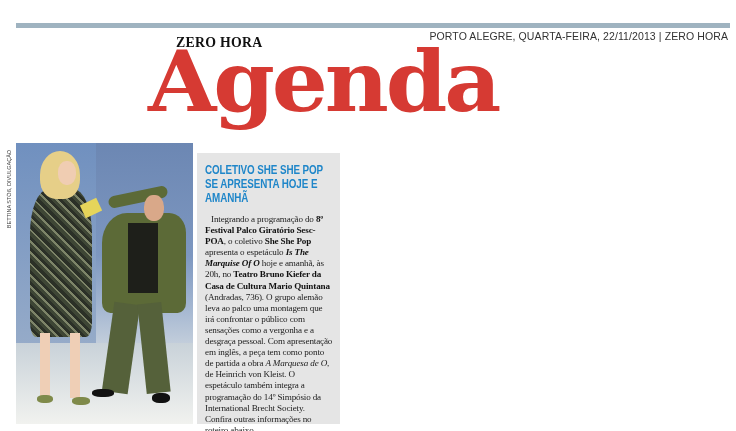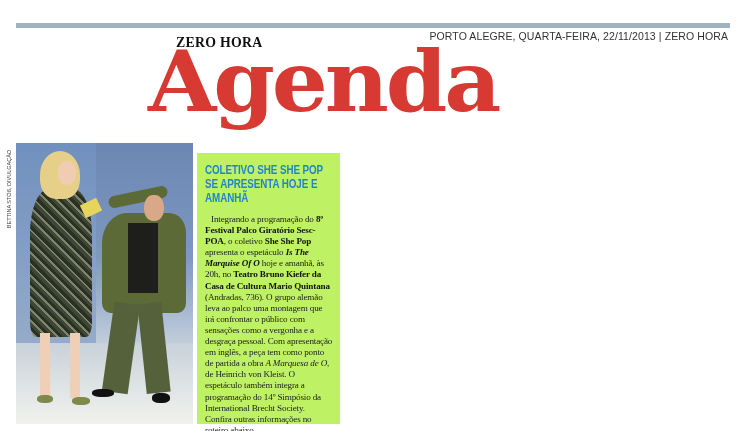--- a/index.html
+++ b/index.html
@@ -22,21 +22,21 @@
     .photo .shoe2 { position:absolute; left:56px; top:254px; width:18px; height:8px; border-radius:40%; background:#7f8a4a; }
     .photo .book { position:absolute; left:66px; top:58px; width:18px; height:14px; transform:rotate(-25deg); background:#e6d55a; }
     .photo .jacket { position:absolute; left:86px; top:70px; width:84px; height:100px; border-radius:30% 20% 10% 10%; background:#5c6a37; }
     .photo .arm { position:absolute; left:92px; top:48px; width:60px; height:12px; transform:rotate(-12deg); background:#5c6a37; border-radius:6px; }
     .photo .shirt { position:absolute; left:112px; top:80px; width:30px; height:70px; background:#1e1f1a; }
     .photo .face2 { position:absolute; left:128px; top:52px; width:20px; height:26px; border-radius:45%; background:#d9a889; }
     .photo .trousers1 { position:absolute; left:92px; top:160px; width:26px; height:90px; transform:rotate(8deg); background:#55613a; }
     .photo .trousers2 { position:absolute; left:126px; top:160px; width:24px; height:90px; transform:rotate(-6deg); background:#55613a; }
     .photo .shoeb1 { position:absolute; left:76px; top:246px; width:22px; height:8px; border-radius:40%; background:#111; }
     .photo .shoeb2 { position:absolute; left:136px; top:250px; width:18px; height:10px; border-radius:40%; background:#111; }
-    .textbox { position:absolute; left:197px; top:153px; width:143px; height:271px; background:#bef264; box-sizing:border-box; padding:10px 7px 0 8px; }
+    .textbox { position:absolute; left:197px; top:153px; width:143px; height:271px; background:#e5e5e5; box-sizing:border-box; padding:10px 7px 0 8px; }
     .headline { font-family:"Liberation Sans", sans-serif; font-weight:bold; font-size:12px; line-height:14px; color:#1f86c9; text-transform:uppercase; transform:scaleX(0.82); transform-origin:left; width:150px; letter-spacing:-0.1px; }
     .body { margin-top:9px; font-family:"Liberation Serif", serif; font-size:9.1px; line-height:11.1px; color:#222; text-align:left; letter-spacing:-0.15px; }
     .body p { margin:0; text-indent:6px; }
     .body b { color:#111; }
   </style>
 </head>
 <body>
 
 <div class="topbar"></div>
 <div class="dateline">PORTO ALEGRE, QUARTA-FEIRA, 22/11/2013 | ZERO HORA</div>

